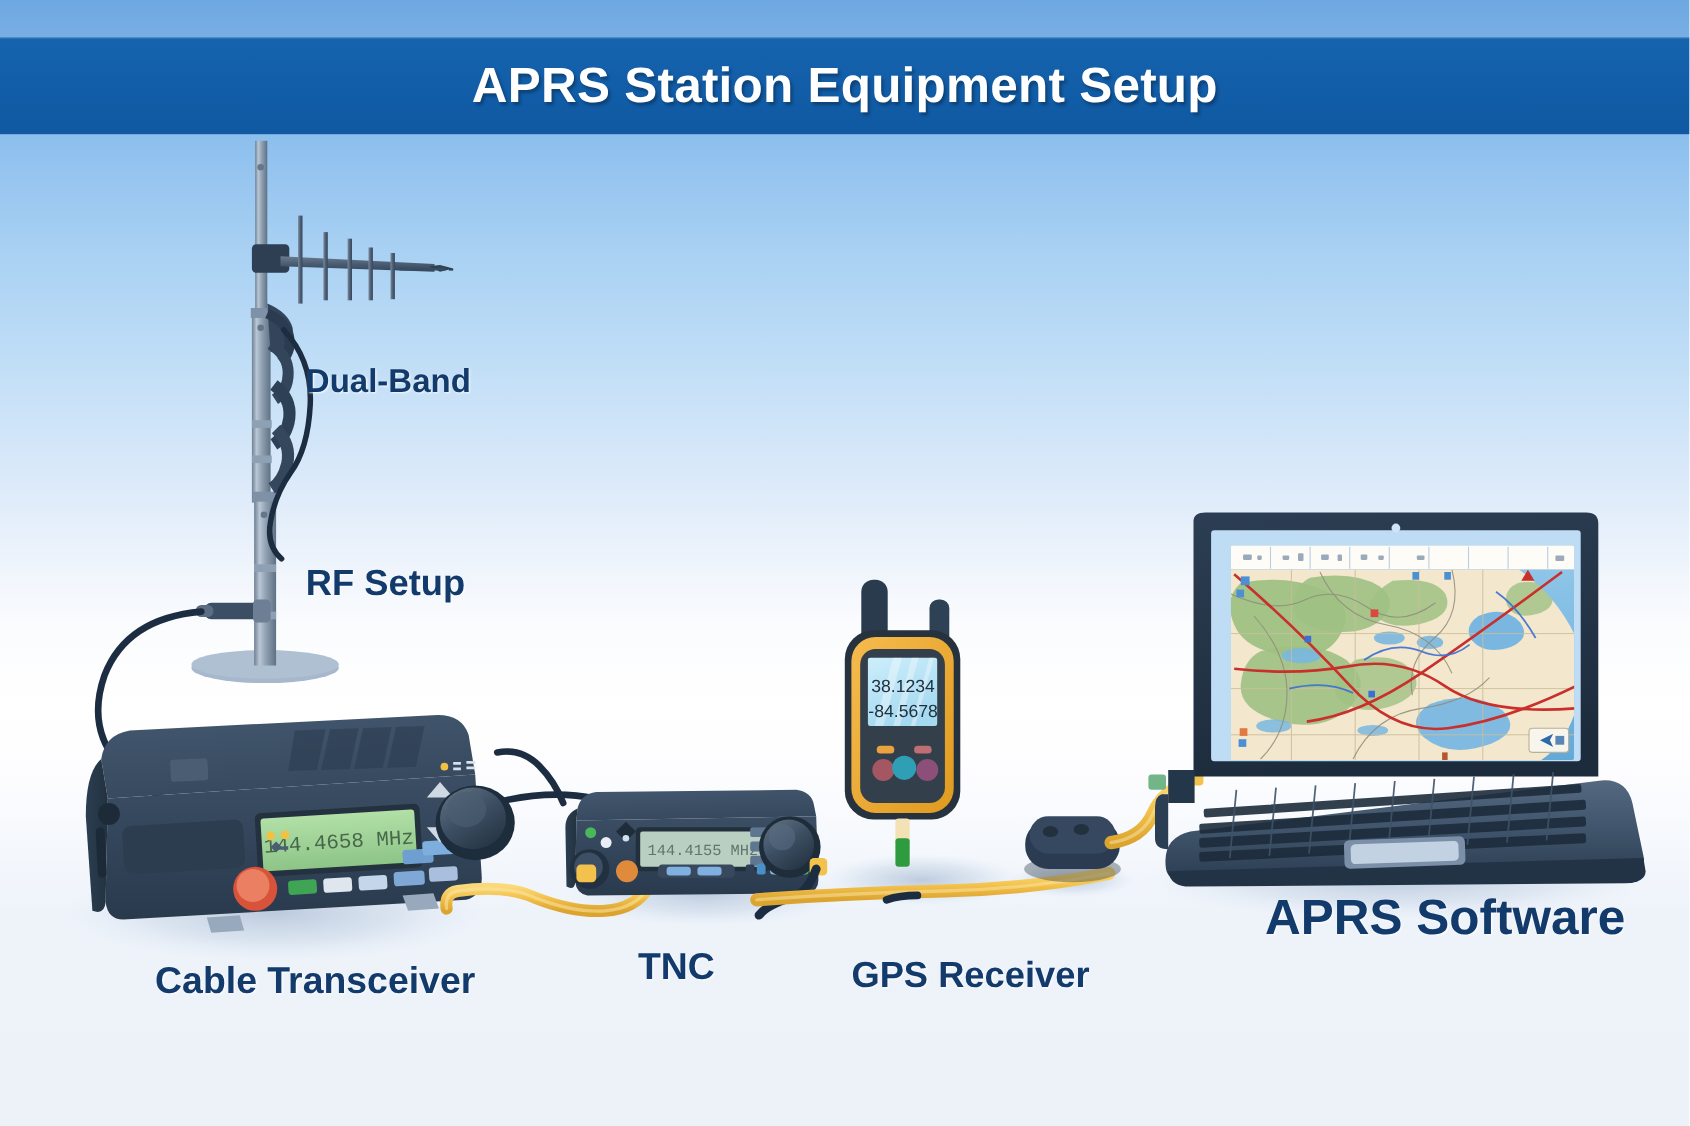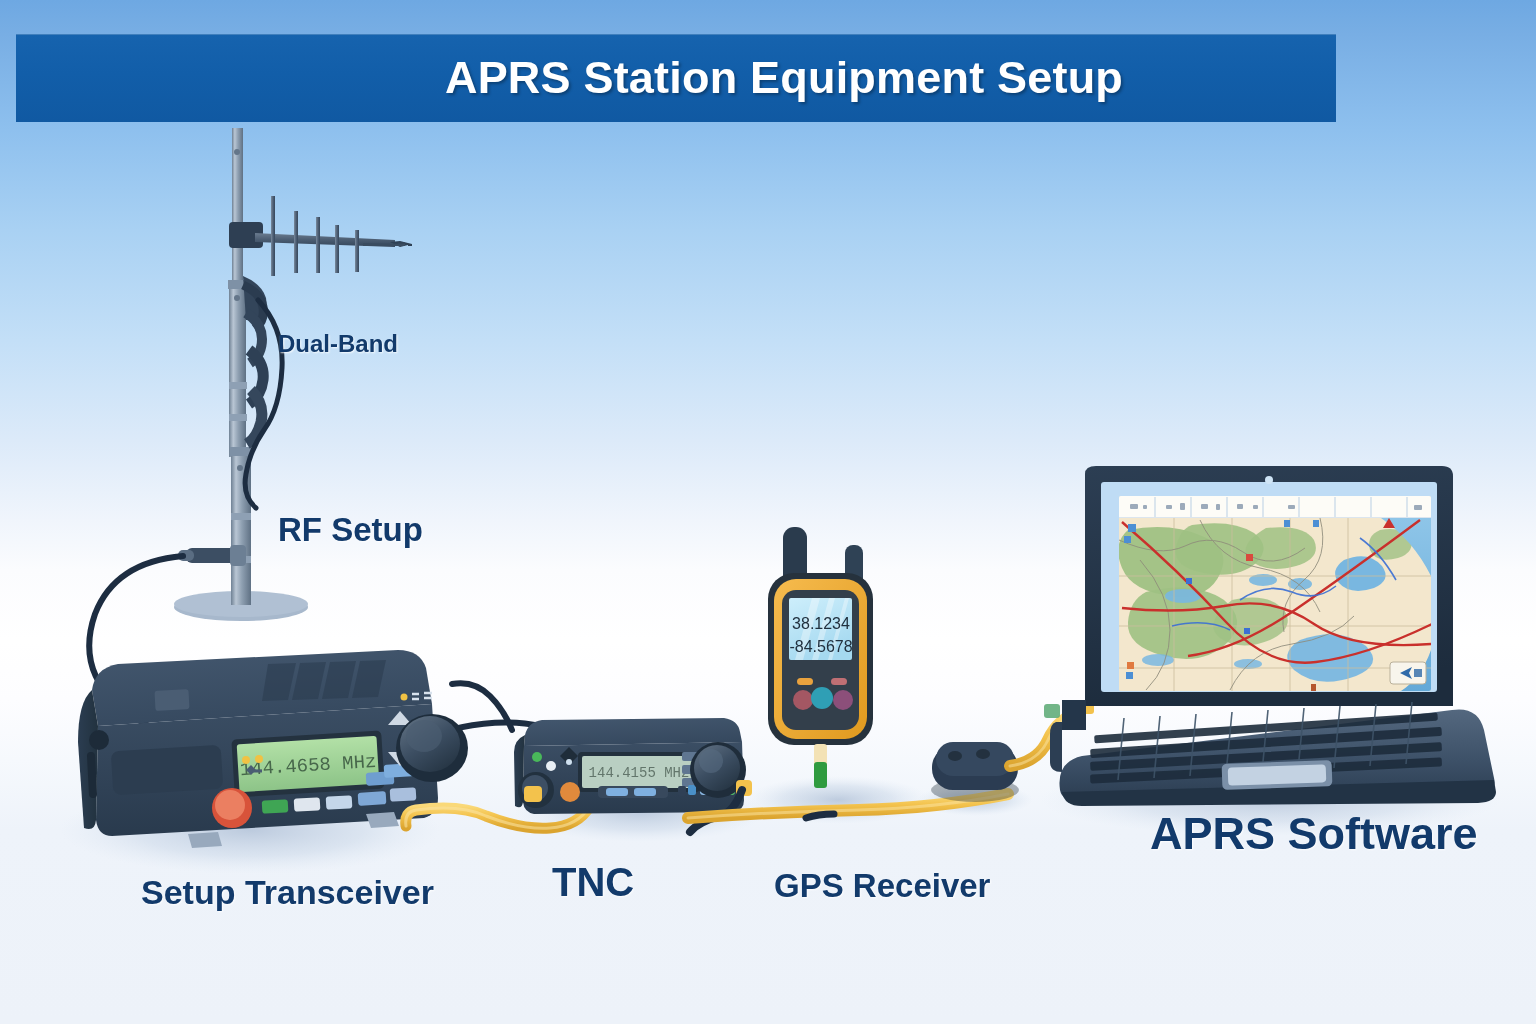--- a/index.html
+++ b/index.html
@@ -24,44 +24,44 @@
         #fbfcfe 570px,
         #ffffff 640px,
         #fdfdff 700px,
         #f6f9fd 760px,
         #eef3fa 830px,
         #edf2f9 1024px);
   }
 
   
   .banner{
-    position:absolute;left:16px;top:34px;width:1320px;height:88px;
+    position:absolute;left:0;top:34px;width:1536px;height:88px;
     background:linear-gradient(180deg,#1663ae 0%,#125ea9 45%,#1059a2 100%);
     box-shadow:0 1px 0 rgba(255,255,255,.18) inset;
   }
   .banner-title{
     position:absolute;left:0;top:0;width:1536px;height:88px;
     display:flex;align-items:center;justify-content:center;
     color:#ffffff;font-size:45px;font-weight:bold;letter-spacing:.2px;
     text-shadow:2px 2px 3px rgba(0,0,0,.30);
     font-family:"Liberation Sans", sans-serif;
   }
 
   
   .lbl{
     position:absolute;
     color:#123a6b;font-weight:bold;
     font-family:"Liberation Sans", sans-serif;
     text-shadow:1px 1px 2px rgba(255,255,255,.85);
     white-space:nowrap;
   }
-  .lbl-dualband{left:278px;top:330px;font-size:24px;}
+  .lbl-dualband{left:278px;top:330px;font-size:30px;}
   .lbl-rfcable{left:278px;top:511px;font-size:33px;}
   .lbl-radio{left:141px;top:873px;font-size:34px;}
-  .lbl-tnc{left:552px;top:860px;font-size:40px;}
+  .lbl-tnc{left:580px;top:860px;font-size:34px;}
   .lbl-gps{left:774px;top:851px;font-size:33px;margin-top:16px;}
   .lbl-aprs{left:1150px;top:808px;font-size:45px;}
 
   svg{display:block;overflow:visible;}
   .art{position:absolute;left:0;top:0;width:1536px;height:1024px;pointer-events:none;}
 </style>
 </head>
 <body>
 
 <div id="stage">
@@ -493,18 +493,18 @@
         <line x1="1412" y1="702" x2="1406" y2="764"></line>
       </g>
 
       <rect x="1222" y="762" width="110" height="26" rx="5" fill="#7b90a8" transform="rotate(-2 1277 775)"></rect>
       <rect x="1228" y="766" width="98" height="18" rx="4" fill="#c3d2e2" transform="rotate(-2 1277 775)"></rect>
     </g>
   </svg>
 
   <div class="lbl lbl-dualband">Dual-Band</div>
   <div class="lbl lbl-rfcable">RF Setup</div>
-  <div class="lbl lbl-radio">Setup Transceiver</div>
+  <div class="lbl lbl-radio">Cable Transceiver</div>
   <div class="lbl lbl-tnc">TNC</div>
   <div class="lbl lbl-gps">GPS Receiver</div>
   <div class="lbl lbl-aprs">APRS Software</div>
 
 </div>
 
 </body></html>

